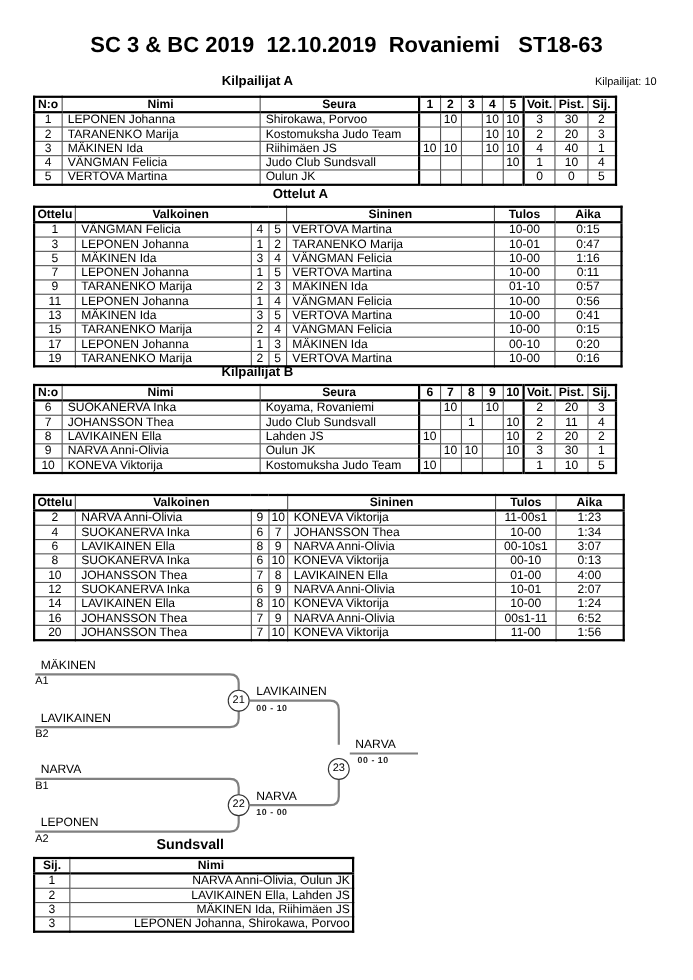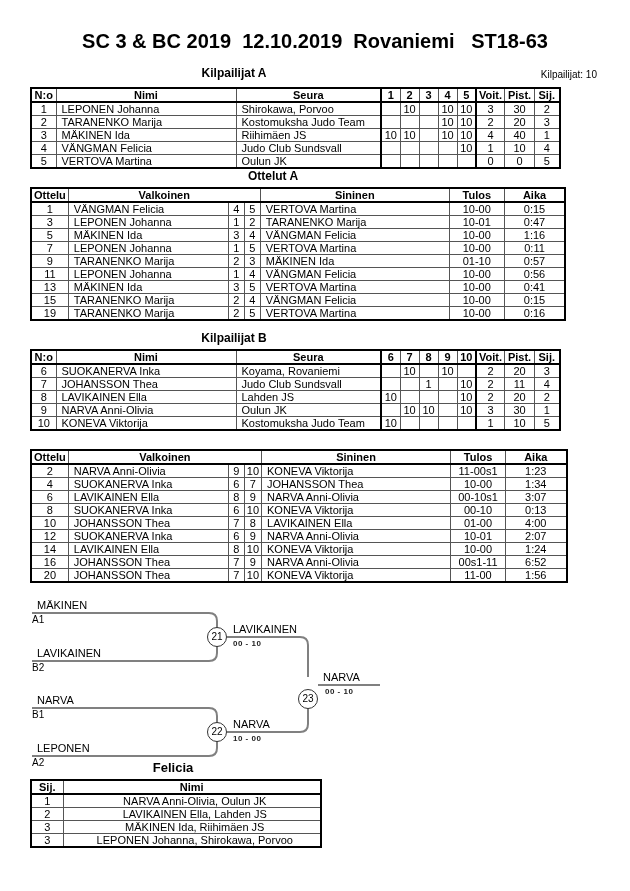--- a/index.html
+++ b/index.html
@@ -16,21 +16,21 @@
         overflow:hidden;white-space:nowrap;text-align:center;font-weight:normal;}
   th{border-bottom:2px solid #000;font-weight:bold;}
 
   .tbl-k td:nth-child(2),.tbl-k td:nth-child(3){text-align:left;padding-left:5px;}
   .tbl-k th:nth-child(4),.tbl-k td:nth-child(4),
   .tbl-k th:nth-child(9),.tbl-k td:nth-child(9){border-left:2px solid #000;}
 
   .tbl-m th:nth-child(1){text-align:left;}
   .tbl-m td:nth-child(2),.tbl-m td:nth-child(5){text-align:left;padding-left:5px;}
 
-  .tbl-r td:nth-child(2){text-align:center;padding-left:8px;}
+  .tbl-r td:nth-child(2){text-align:right;padding-left:8px;}
 
   #table-a{top:87px;left:30px;}
   #heading-a{top:66px;left:234px;}
   #heading-oa{top:169px;left:273px;}
   #table-oa{top:187px;left:30px;}
   #heading-b{top:331px;left:234px;}
   #table-b{top:349px;left:30px;}
   #heading-ob{top:431px;left:273px;margin-top:48px;}
   #table-ob{top:449px;left:30px;}
   #heading-res{top:760px;left:173px;}
@@ -238,20 +238,29 @@
         <tr>
           <td>15</td>
           <td>TARANENKO Marija</td>
           <td>2</td>
           <td>4</td>
           <td>VÄNGMAN Felicia</td>
           <td>10-00</td>
           <td>0:15</td>
         </tr>
         <tr>
+          <td>17</td>
+          <td>LEPONEN Johanna</td>
+          <td>1</td>
+          <td>3</td>
+          <td>MÄKINEN Ida</td>
+          <td>00-10</td>
+          <td>0:20</td>
+        </tr>
+        <tr>
           <td>19</td>
           <td>TARANENKO Marija</td>
           <td>2</td>
           <td>5</td>
           <td>VERTOVA Martina</td>
           <td>10-00</td>
           <td>0:16</td>
         </tr>
       </tbody>
     </table>
@@ -486,21 +495,21 @@
 
     <div class="bcircle" style="left:207px;top:132px">22</div>
     <div class="bname" style="left:233px;top:128px">NARVA</div>
     <div class="bscore" style="left: 233px; top: 144px; color: rgb(34, 34, 34);">10 - 00</div>
 
     <div class="bcircle" style="left:298px;top:99px">23</div>
     <div class="bname" style="left:323px;top:81px">NARVA</div>
     <div class="bscore" style="left: 325px; top: 97px; color: rgb(34, 34, 34);">00 - 10</div>
   </div>
 
-  <div class="abs reshead" id="heading-res">Felicia</div>
+  <div class="abs reshead" id="heading-res">Sundsvall</div>
   <table class="tbl-r" id="table-res">
     <colgroup>
         <col style="width:32px">
         <col style="width:258px">
       </colgroup>
   <thead>
         <tr>
           <th>Sij.</th>
           <th>Nimi</th>
         </tr>

